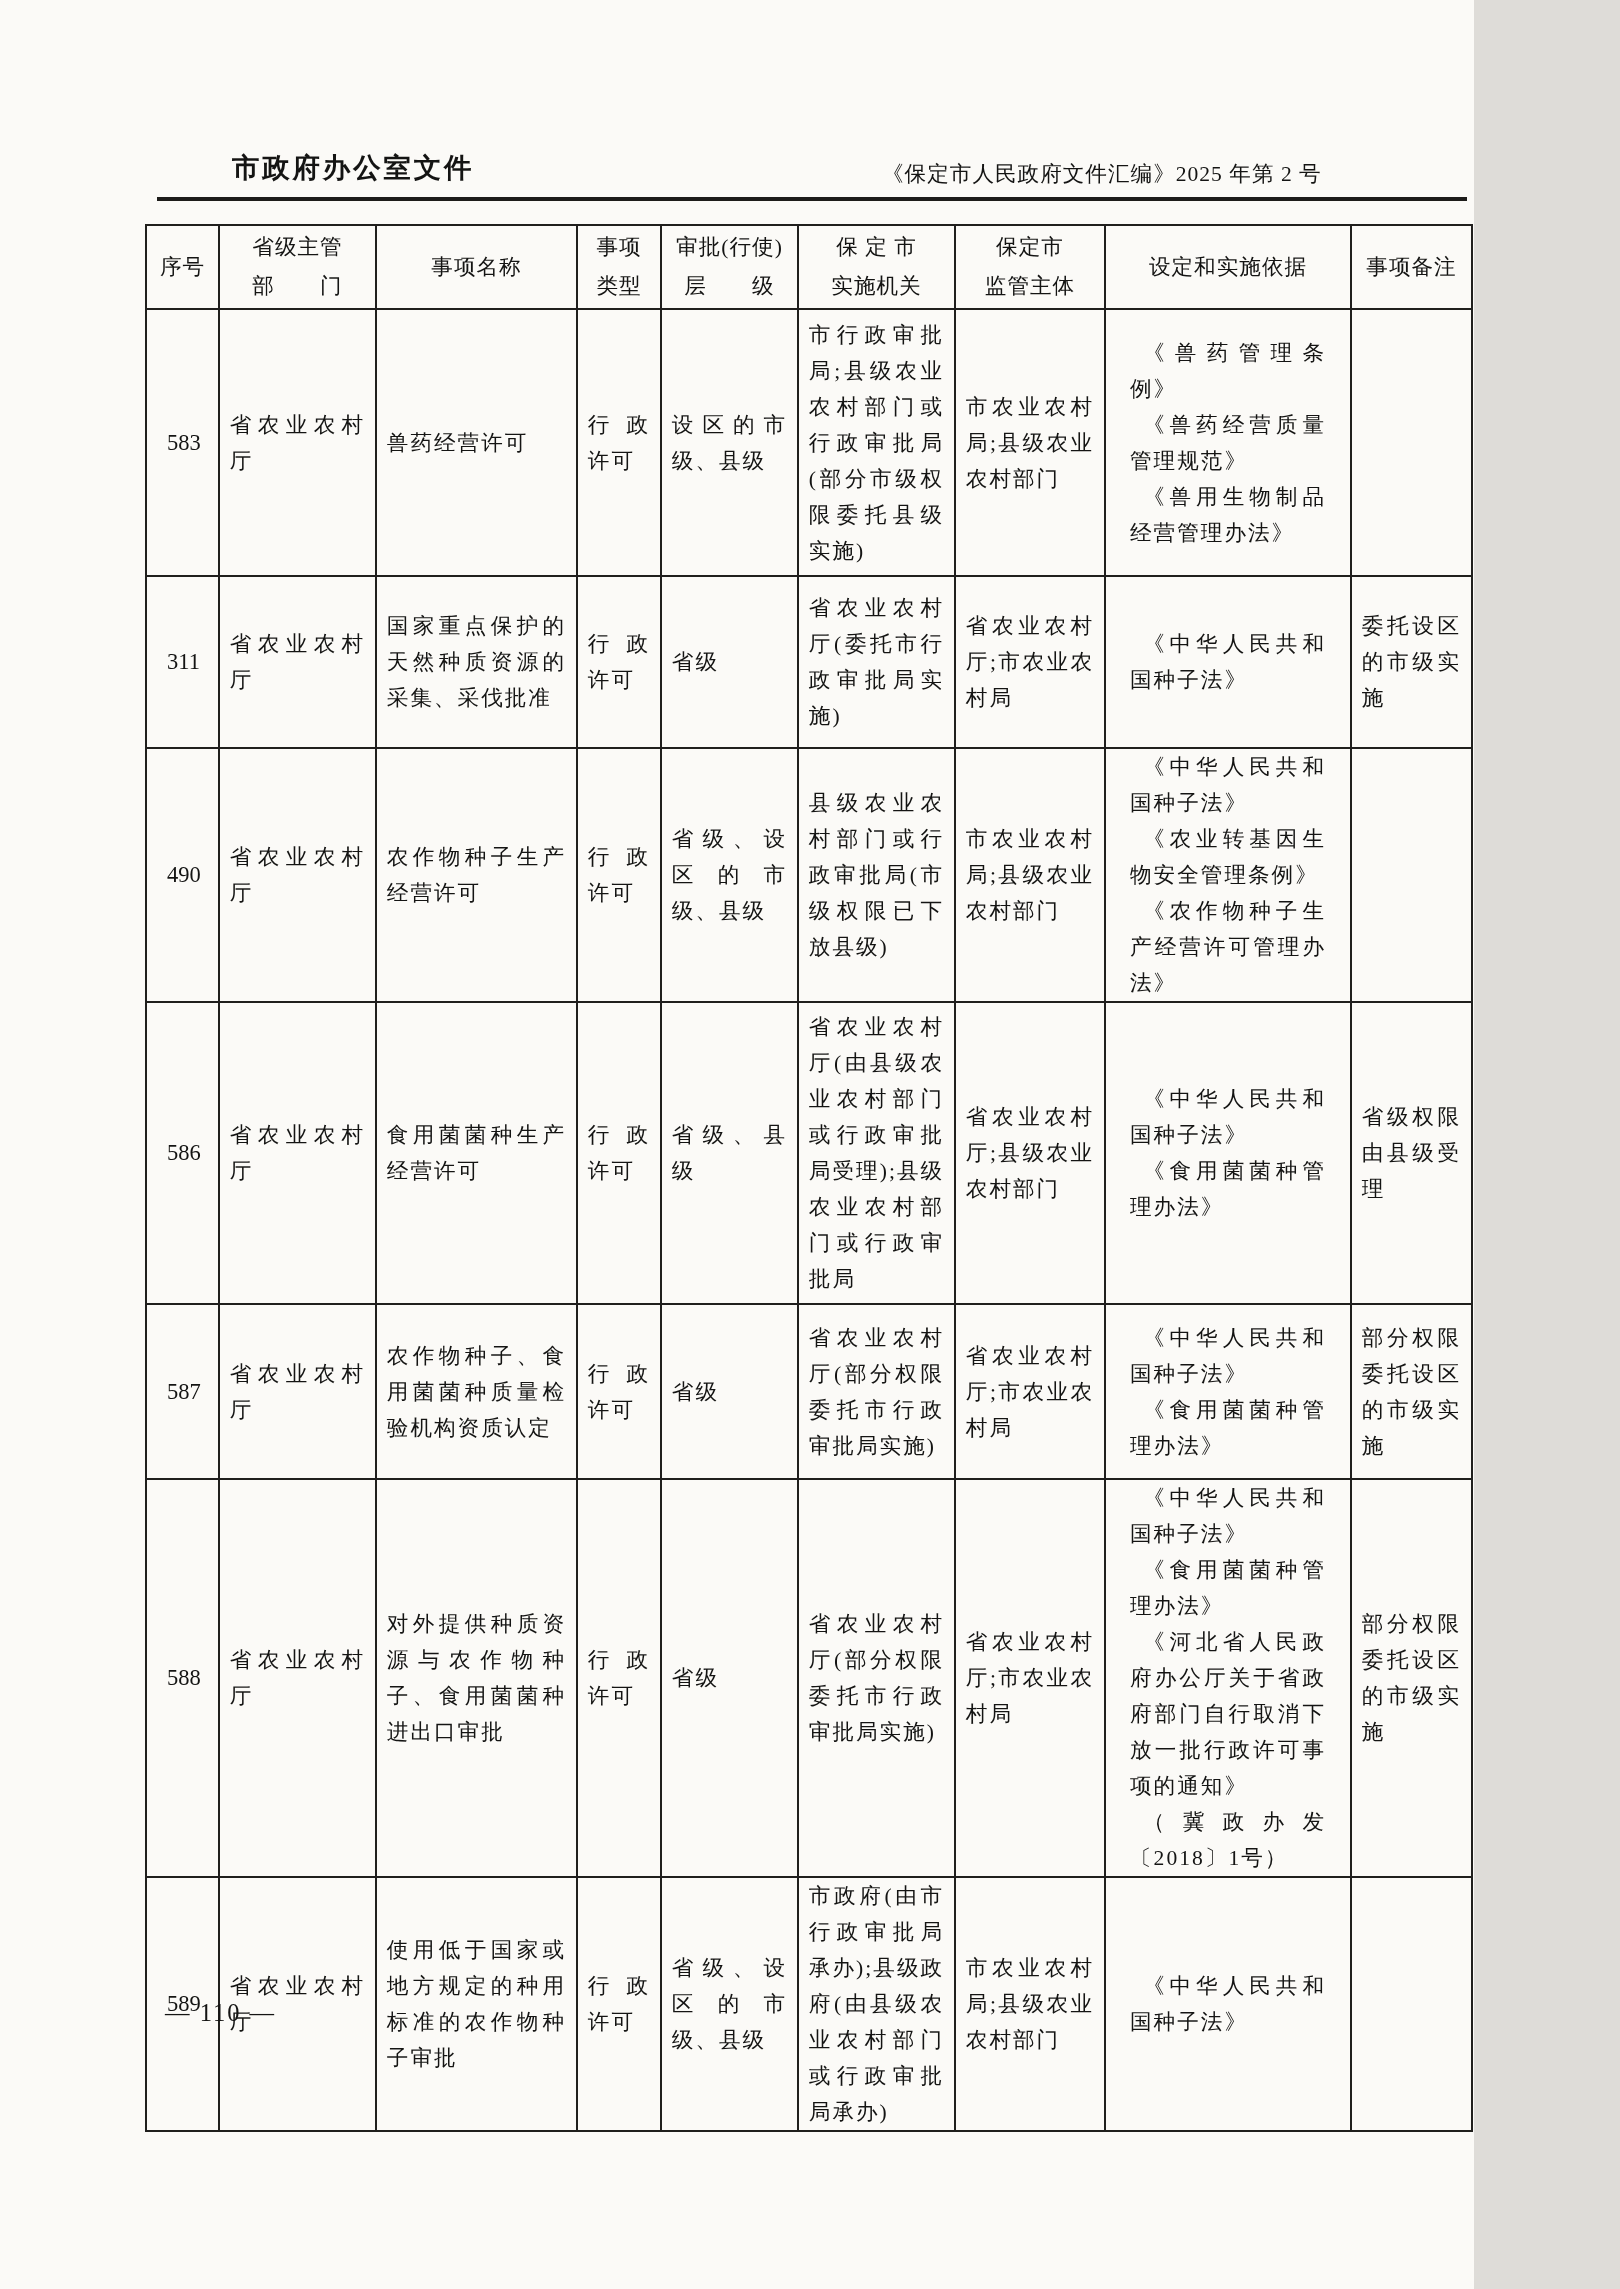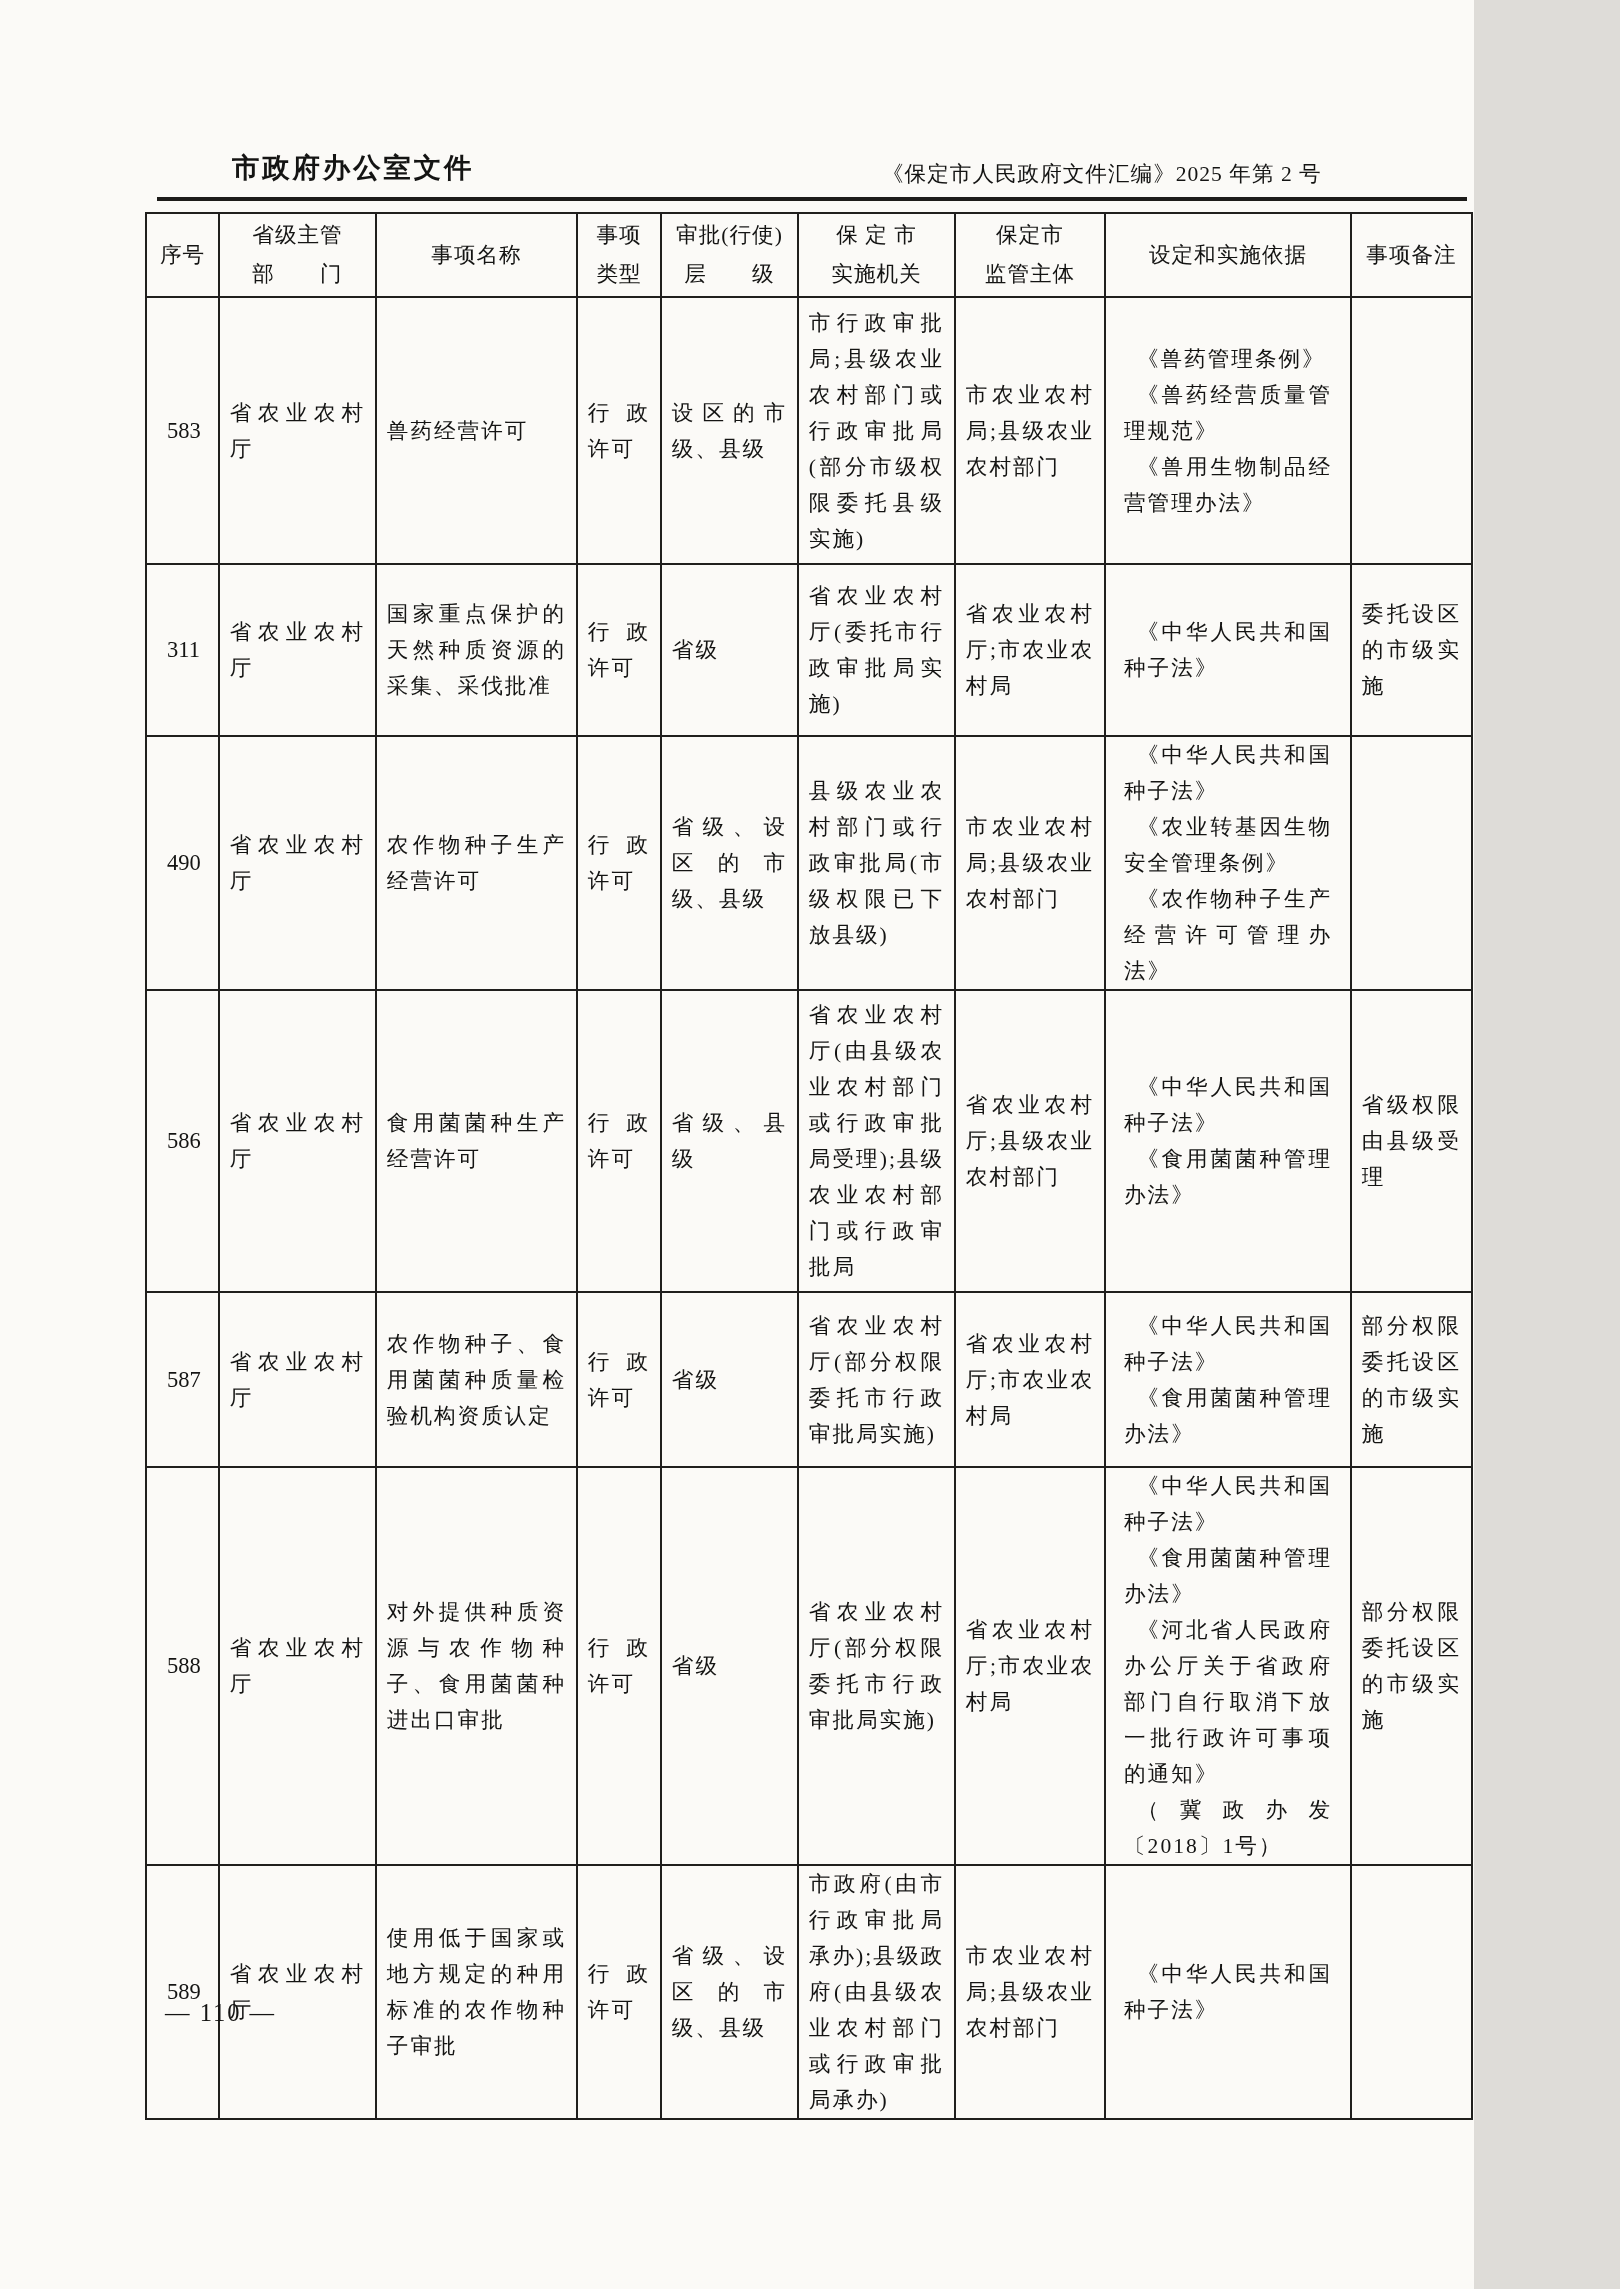--- a/index.html
+++ b/index.html
@@ -21,21 +21,21 @@
   .header-right {
     position:absolute; top:159px; left:882px; width:534px;
     font-size:21.6px; letter-spacing:1px;
     white-space:nowrap;
   }
   .header-rule {
     position:absolute; left:157px; top:197px;
     width:1310px; height:3.9px; background:#1d1c1a;
   }
   table.doc-table {
-    position:absolute; left:145px; top:212px;
+    position:absolute; left:145px; top:224px;
     width:1325px;
     border-collapse:collapse; table-layout:fixed;
     background:transparent;
   }
   .doc-table th, .doc-table td {
     border:2px solid #201f1d;
     font-size:21.6px;
     vertical-align:middle;
     overflow:hidden;
   }
@@ -48,21 +48,21 @@
     padding:0 5.9px;
   }
   .doc-table td {
     line-height:36px;
     letter-spacing:2px;
     text-align:justify;
     padding:0 9.8px;
   }
   td.c-no { text-align:center; padding:0 20px; letter-spacing:0; font-size:22.5px; }
   td.c-type, td.c-level { padding:0 9.8px; }
-  td.c-basis { padding:0 18px; }
+  td.c-basis { padding:0 24px; }
   td.c-basis p { margin:0; text-indent:0.6em; }
   .page-footer {
     position:absolute; left:165px; top:1999px;
     font-size:24.5px; letter-spacing:2px;
   }
 </style>
 </head>
 <body>
 
 <div class="page">

